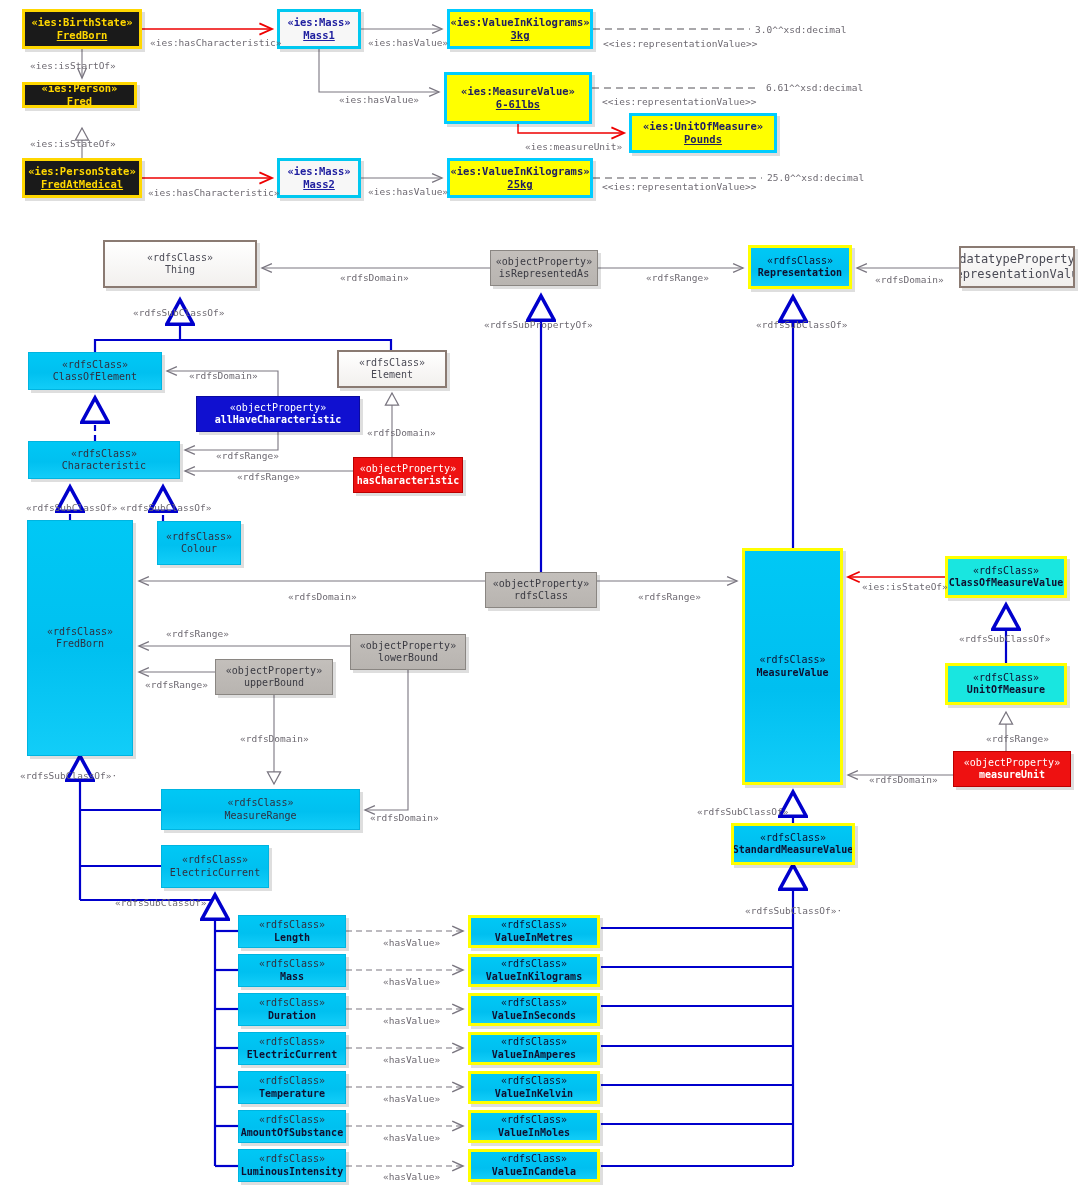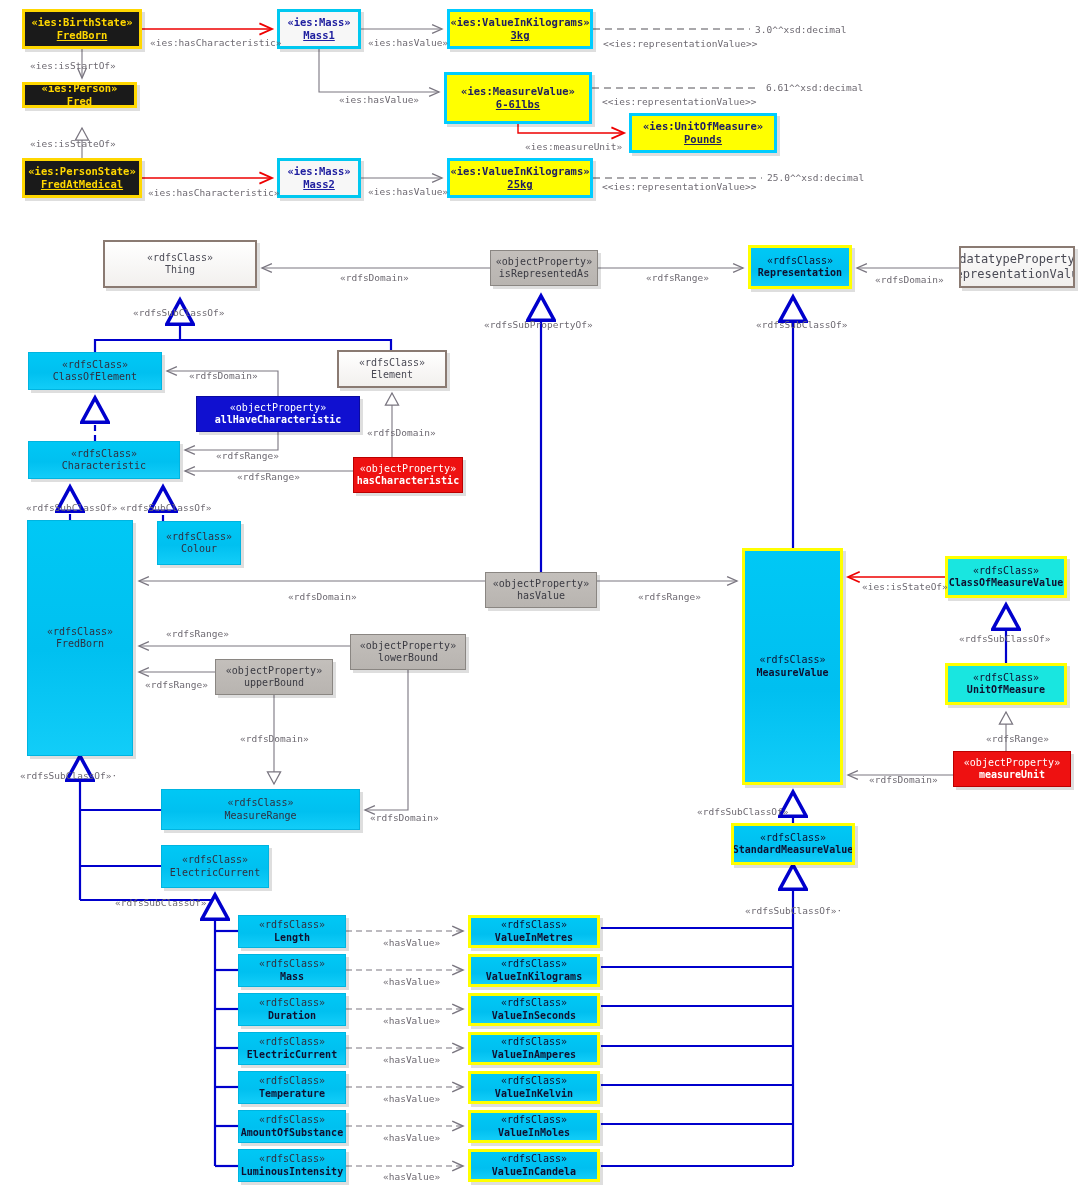--- a/index.html
+++ b/index.html
@@ -349,21 +349,21 @@
       <div class="node cls-cyan-yellow" style="left: 742px; top: 548px; width: 101px; height: 237px;">
         <span class="stereo">«rdfsClass»</span>
         <span class="nm">MeasureValue</span>
       </div>
       <div class="node cls-turq-yellow" style="left: 945px; top: 556px; width: 122px; height: 42px;">
         <span class="stereo">«rdfsClass»</span>
         <span class="nm">ClassOfMeasureValue</span>
       </div>
       <div class="node prop-grey" style="left: 485px; top: 572px; width: 112px; height: 36px;">
         <span class="stereo">«objectProperty»</span>
-        <span class="nm">hasValue</span>
+        <span class="nm">rdfsClass</span>
       </div>
       <div class="node cls-turq-yellow" style="left: 945px; top: 663px; width: 122px; height: 42px;">
         <span class="stereo">«rdfsClass»</span>
         <span class="nm">UnitOfMeasure</span>
       </div>
       <div class="node prop-grey" style="left: 350px; top: 634px; width: 116px; height: 36px;">
         <span class="stereo">«objectProperty»</span>
         <span class="nm">lowerBound</span>
       </div>
       <div class="node prop-grey" style="left: 215px; top: 659px; width: 118px; height: 36px;">

